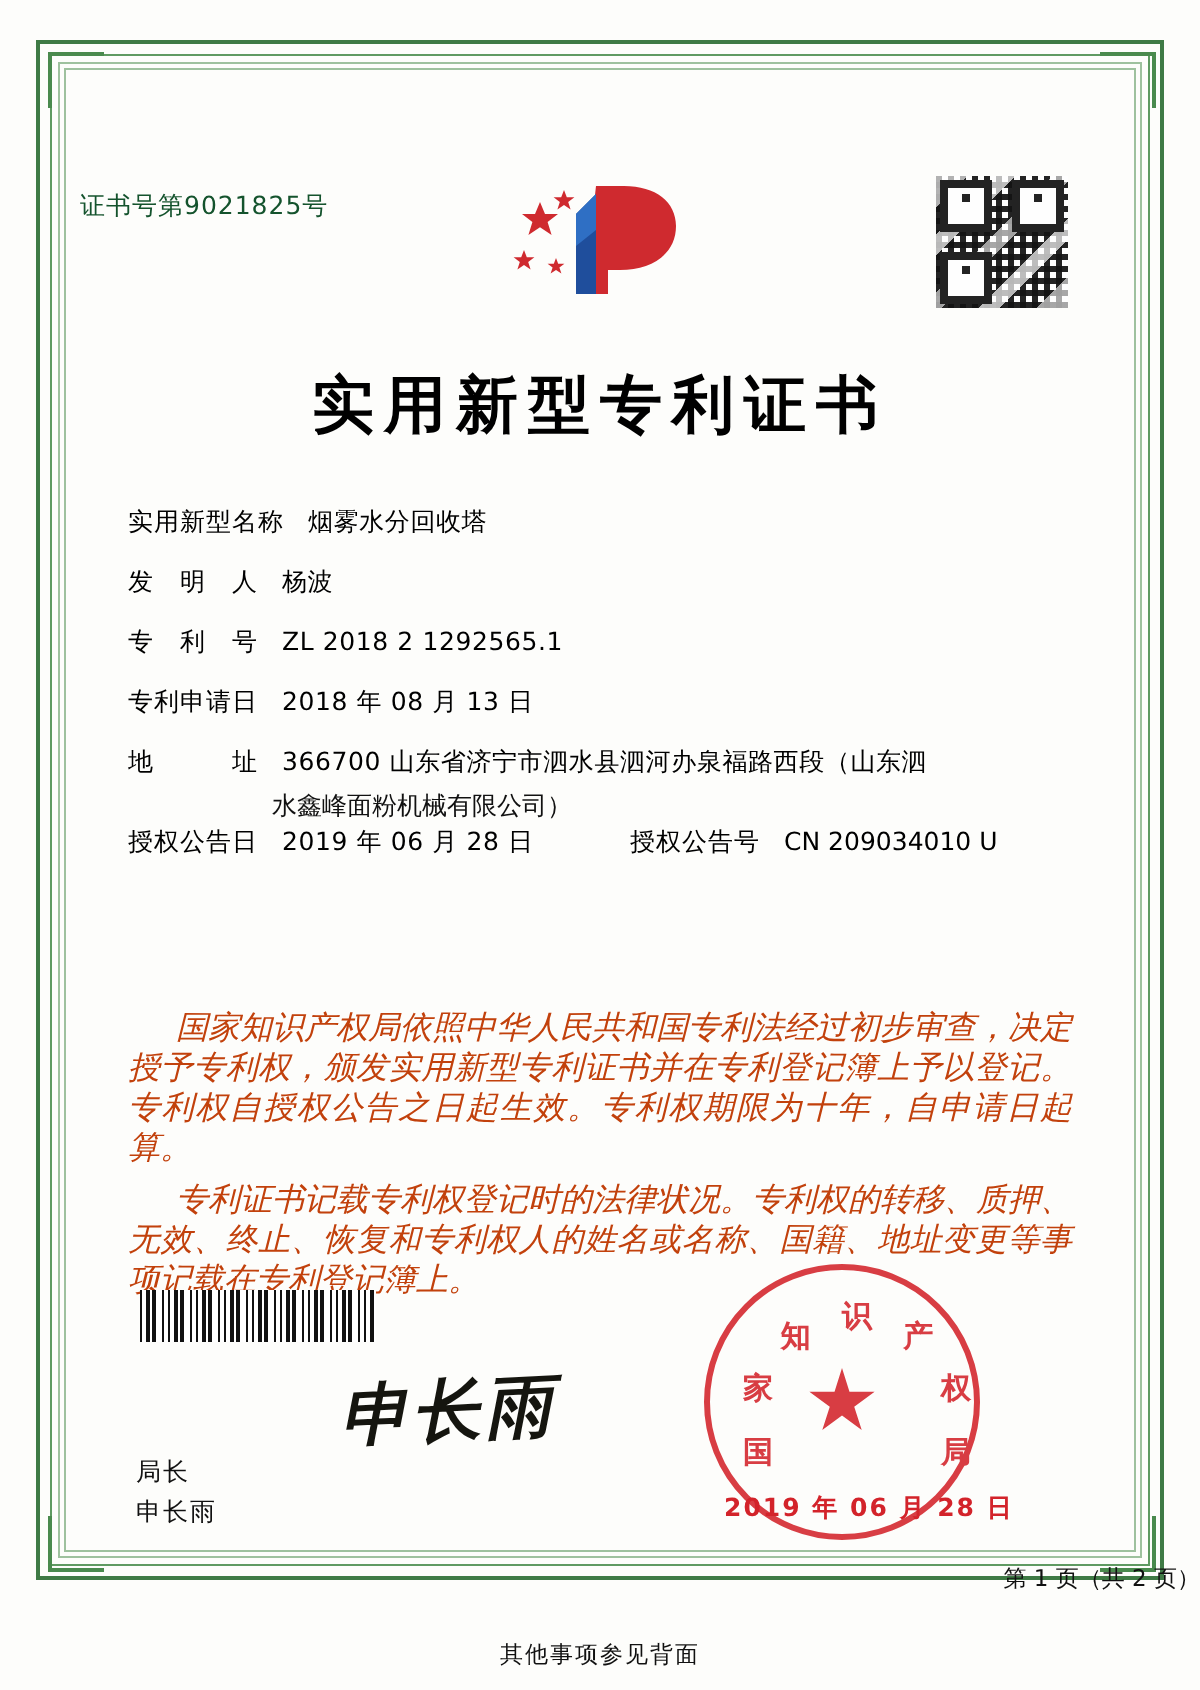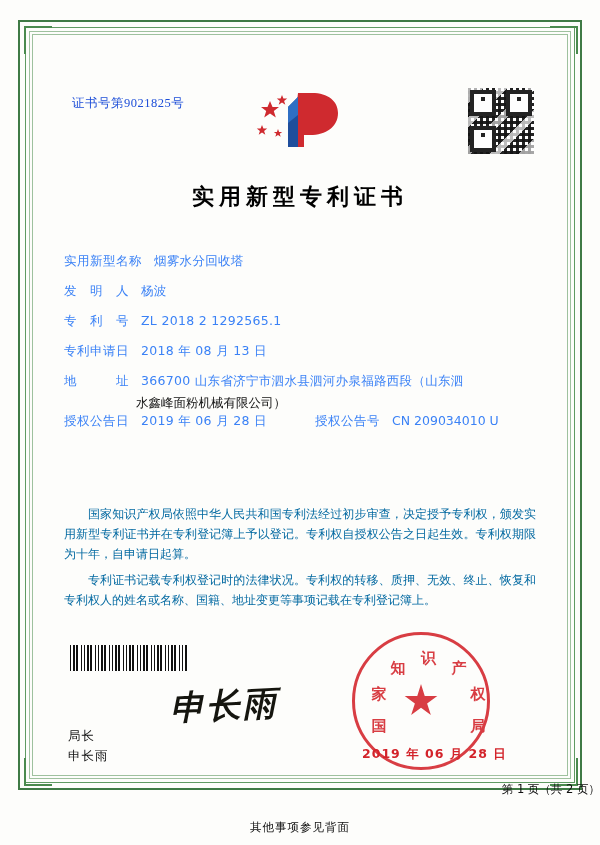--- a/index.html
+++ b/index.html
@@ -56,26 +56,25 @@
     border: 2px solid #4a8a4e;
   }
   .corner.tl { left: 24px; top: 26px; border-right: none; border-bottom: none; }
   .corner.tr { left: 550px; top: 26px; border-left: none; border-bottom: none; }
   .corner.bl { left: 24px; top: 758px; border-right: none; border-top: none; }
   .corner.br { left: 550px; top: 758px; border-left: none; border-top: none; }
 
   
   .cert-no {
     position: absolute;
-    left: 72px;
+    left: 40px;
     top: 95px;
     font-size: 12.5px;
     letter-spacing: .5px;
-    color: #1d4ed8;
-    font-family: Liberation Serif, serif;
+    color: #14532d;
   }
   .logo {
     position: absolute;
     left: 252px;
     top: 85px;
     width: 96px;
     height: 70px;
   }
   .qr {
     position: absolute;
@@ -115,40 +114,40 @@
   .qr-eye.bl { left: 2px; bottom: 2px; }
 
   
   .title {
     position: absolute;
     left: 0;
     top: 182px;
     width: 600px;
     text-align: center;
     font-family: "DejaVu Serif", "Liberation Serif", serif;
-    font-size: 22px;
+    font-size: 31px;
     font-weight: bold;
     letter-spacing: 5px;
     color: #000;
   }
 
   
   .fields {
     position: absolute;
     left: 64px;
     top: 252px;
     width: 480px;
   }
   .frow {
     display: flex;
     align-items: flex-start;
     margin-bottom: 12px;
     font-size: 12.5px;
     line-height: 18px;
-    color: #3b82f6;
+    color: #000000;
   }
   .flabel {
     flex: 0 0 auto;
     white-space: nowrap;
     letter-spacing: .5px;
   }
   .fvalue {
     flex: 1 1 auto;
     padding-left: 12px;
     letter-spacing: .3px;
@@ -171,24 +170,25 @@
     margin-top: -8px;
     margin-bottom: 0;
   }
 
   
   .paras {
     position: absolute;
     left: 64px;
     top: 504px;
     width: 472px;
-    font-size: 12px;
+    font-size: 16px;
     line-height: 20px;
     text-align: justify;
-    color: #0369a1;
+    color: #c2410c;
+    font-style: italic;
   }
   .paras p {
     margin: 0 0 6px 0;
     text-indent: 24px;
   }
 
   
   .barcode {
     position: absolute;
     left: 70px;

